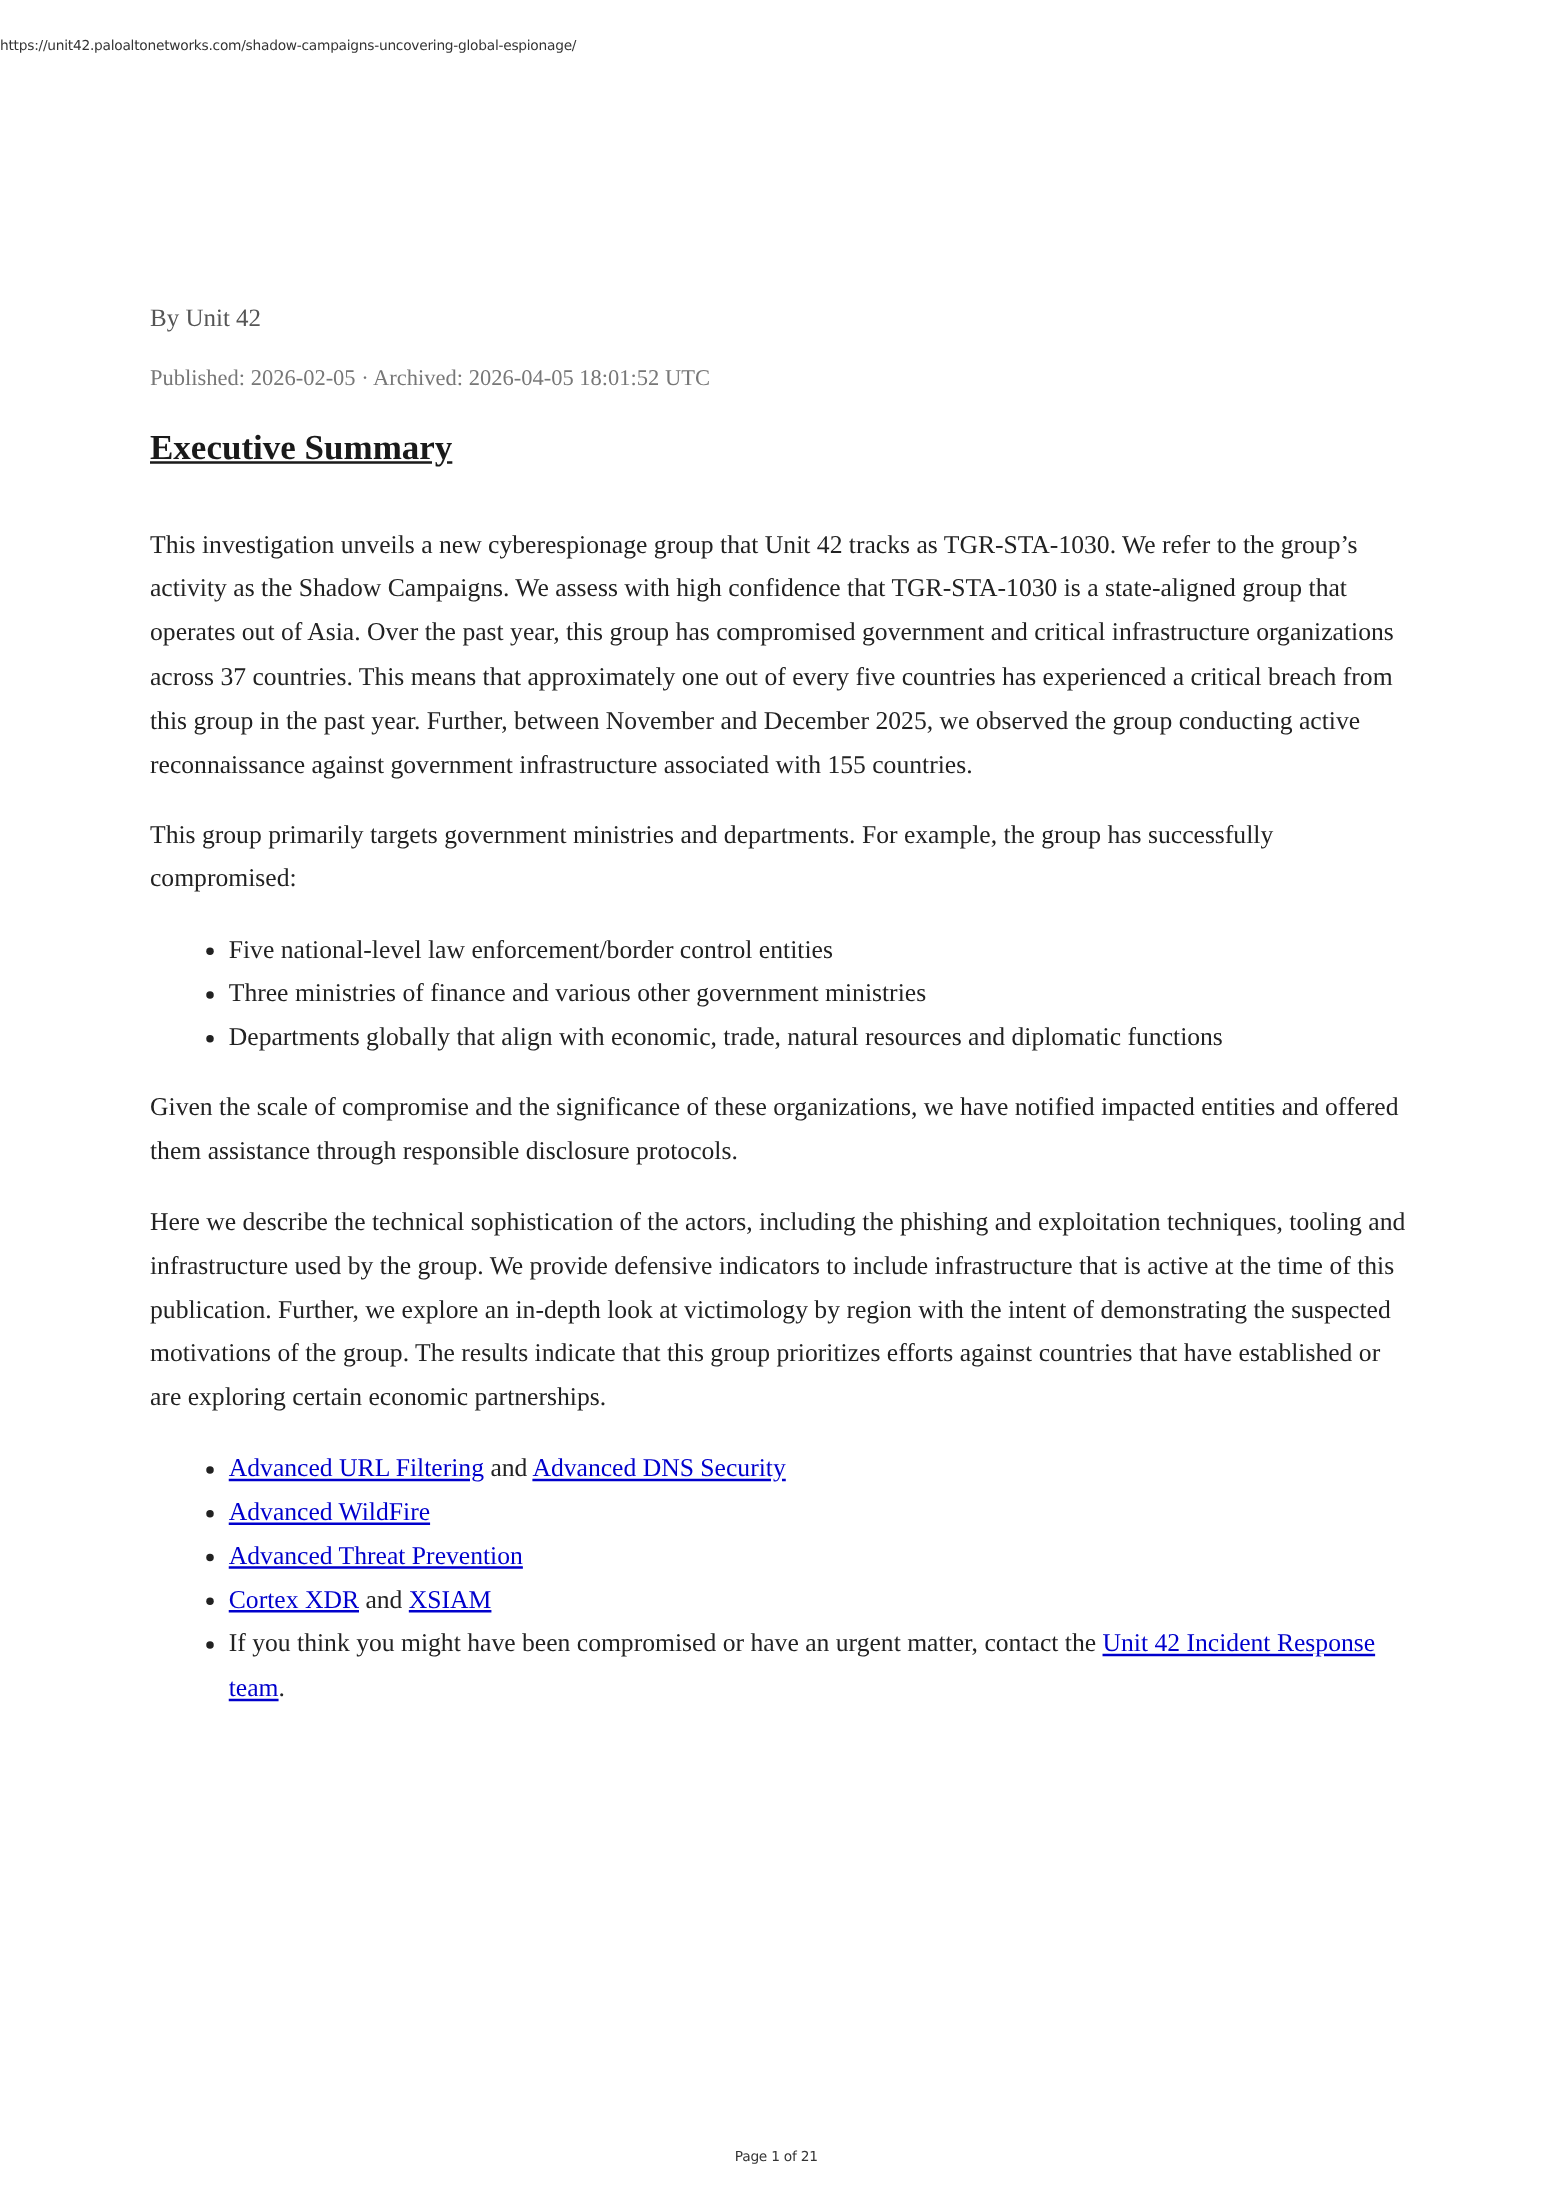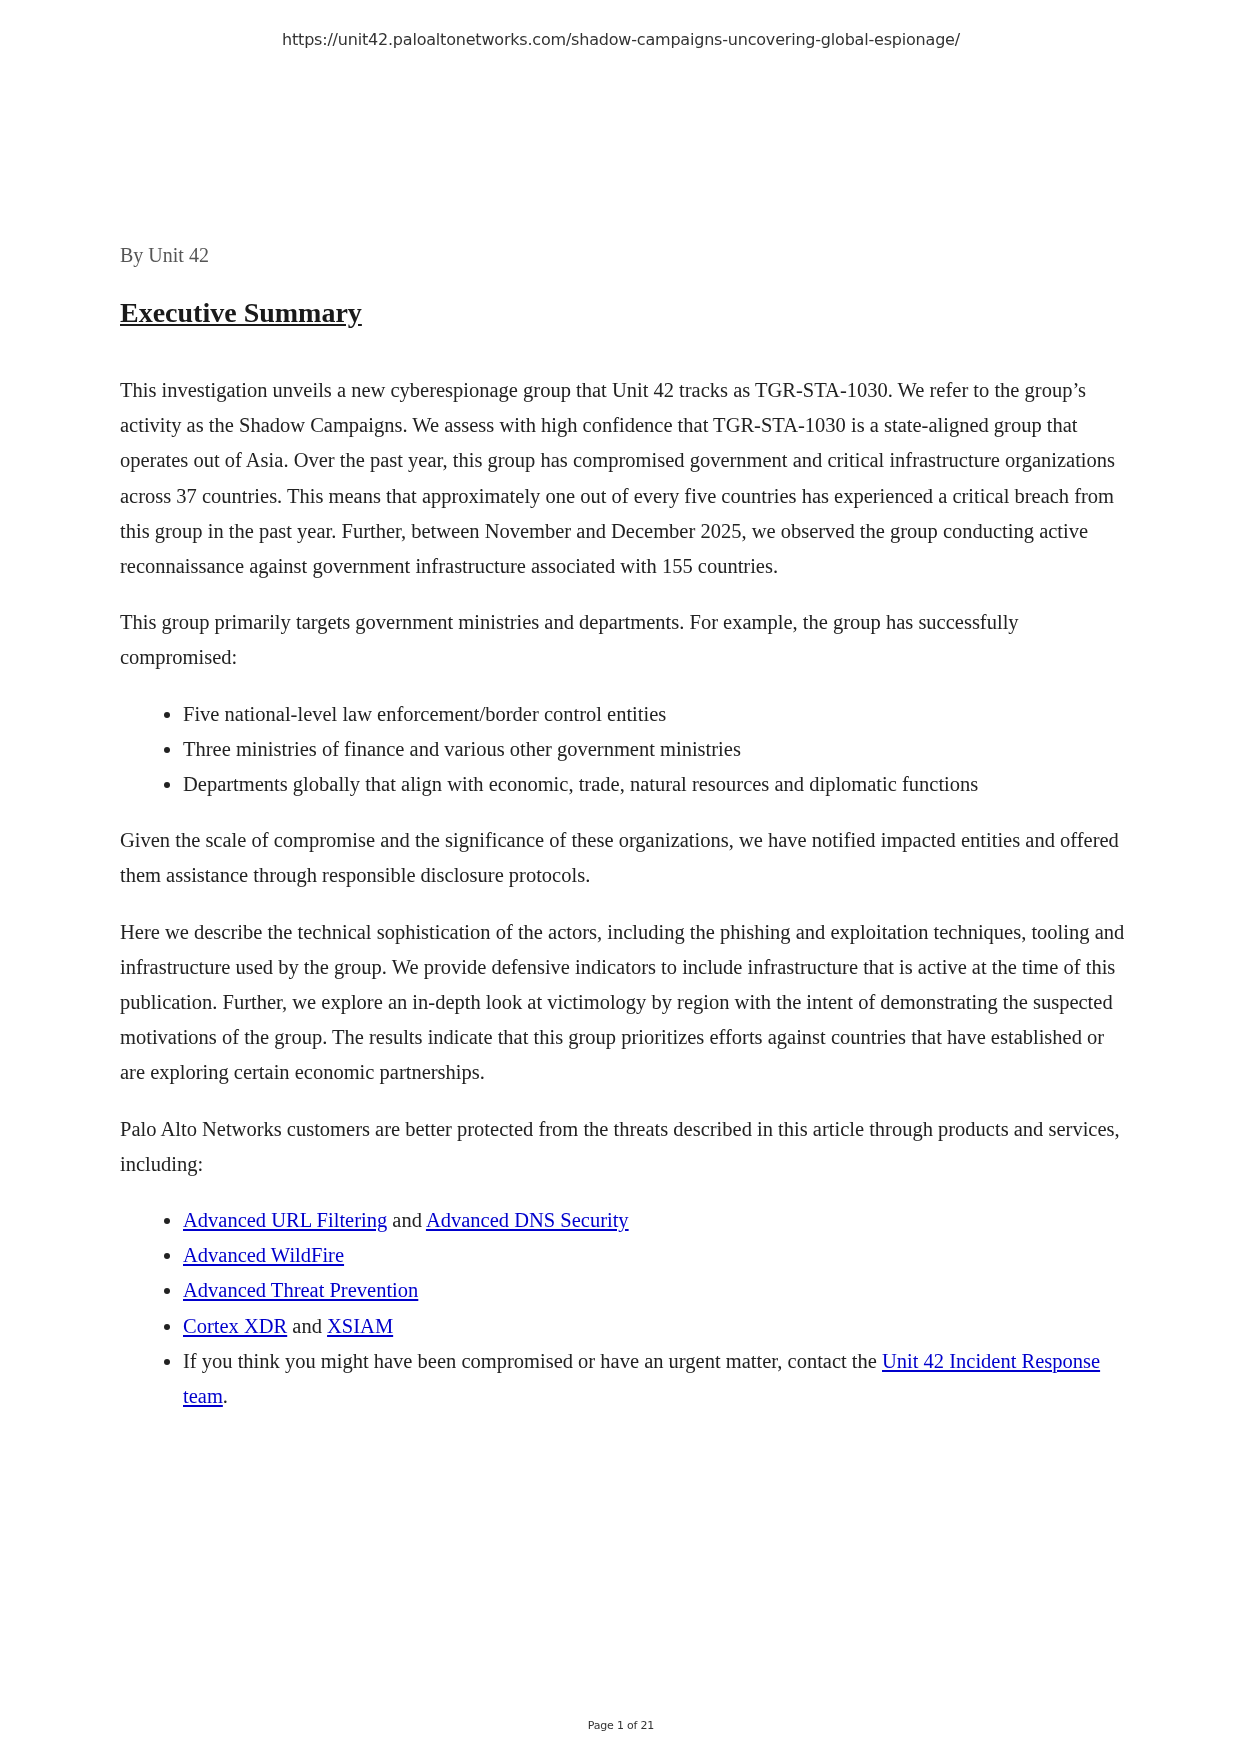--- a/index.html
+++ b/index.html
@@ -1,19 +1,19 @@
 <!DOCTYPE html>
 <html><head>
 <meta charset="utf-8">
 <style>
   html, body { margin: 0; padding: 0; background: #ffffff; }
   body { width: 1242px; height: 1756px; position: relative; overflow: hidden; }
   .page-url {
-    position: absolute; top: 30px; left: 0; width: 1242px; text-align: center;
-    font-family: "DejaVu Sans", sans-serif; font-size: 16px; color: #333;
+    position: absolute; top: 30px; left: 0; width: 1242px; 
+    font-family: "DejaVu Sans", sans-serif; font-size: 11px; color: #333;
     letter-spacing: -0.2px;
   }
   .page-footer {
     position: absolute; top: 1719px; left: 0; width: 1242px; text-align: center;
     font-family: "DejaVu Sans", sans-serif; font-size: 11px; color: #333;
     letter-spacing: -0.2px;
   }
   .content {
     position: absolute; left: 120px; top: 214px; width: 1010px;
     font-family: "Liberation Serif", serif; color: #222;
@@ -42,35 +42,35 @@
   li { margin: 0; padding-left: 0; }
   a { color: #1a0dab; color: #0000cc; text-decoration: underline; }
 </style>
 </head>
 <body>
 
 <div class="page-url">https://unit42.paloaltonetworks.com/shadow-campaigns-uncovering-global-espionage/</div>
 
 <div class="content">
   <div class="byline">By Unit 42</div>
+  <div class="meta">Published: 2026-02-05 · Archived: 2026-04-05 18:01:52 UTC</div>
 
   <h2>Executive Summary</h2>
 
   <p class="p-first">This investigation unveils a new cyberespionage group that Unit 42 tracks as TGR-STA-1030. We refer to the group’s activity as the Shadow Campaigns. We assess with high confidence that TGR-STA-1030 is a state-aligned group that operates out of Asia. Over the past year, this group has compromised government and critical infrastructure organizations across 37 countries. This means that approximately one out of every five countries has experienced a critical breach from this group in the past year. Further, between November and December 2025, we observed the group conducting active reconnaissance against government infrastructure associated with 155 countries.</p>
   <p class="p-next">This group primarily targets government ministries and departments. For example, the group has successfully compromised:</p>
 
   <ul>
     <li>Five national-level law enforcement/border control entities</li>
     <li>Three ministries of finance and various other government ministries</li>
     <li>Departments globally that align with economic, trade, natural resources and diplomatic functions</li>
   </ul>
 
   <p class="p-next">Given the scale of compromise and the significance of these organizations, we have notified impacted entities and offered them assistance through responsible disclosure protocols.</p>
   <p class="p-next">Here we describe the technical sophistication of the actors, including the phishing and exploitation techniques, tooling and infrastructure used by the group. We provide defensive indicators to include infrastructure that is active at the time of this publication. Further, we explore an in-depth look at victimology by region with the intent of demonstrating the suspected motivations of the group. The results indicate that this group prioritizes efforts against countries that have established or are exploring certain economic partnerships.</p>
-  <p class="p-next">Palo Alto Networks customers are better protected from the threats described in this article through products and services, including:</p>
 
   <ul>
     <li><a href="#">Advanced URL Filtering</a><span> and </span><a href="#">Advanced DNS Security</a></li>
     <li><a href="#">Advanced WildFire</a></li>
     <li><a href="#">Advanced Threat Prevention</a></li>
     <li><a href="#">Cortex XDR</a><span> and </span><a href="#">XSIAM</a></li>
     <li><span>If you think you might have been compromised or have an urgent matter, contact the </span><a href="#">Unit 42 Incident Response team</a><span>.</span></li>
   </ul>
 </div>
 

